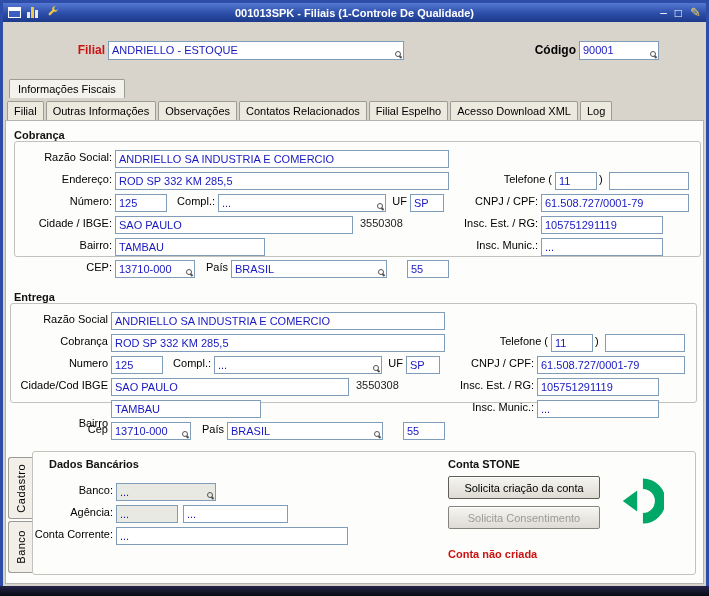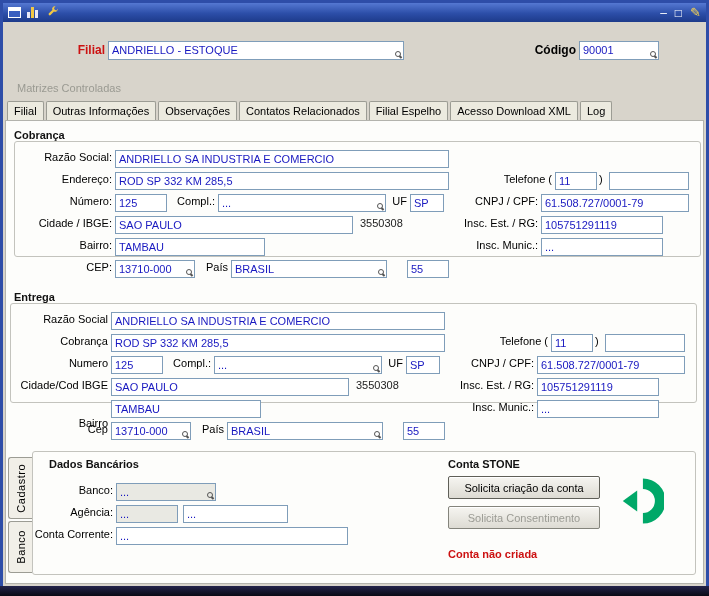--- a/index.html
+++ b/index.html
@@ -83,20 +83,21 @@
           <i></i>
           <i></i>
           <i></i>
         </span>
       <span>
         <svg width="14" height="13" viewBox="0 0 16 16">
             <path fill="#f2c744" d="M13.6 4.2a3.2 3.2 0 0 1-4.4 3.9L5 12.3a1.4 1.4 0 0 1-2-2l4.2-4.2a3.2 3.2 0 0 1 3.9-4.4L9.2 3.6l.9 2.3 2.3.9z"></path>
           </svg>
       </span>
     </div>
+    <div class="tb-title">001013SPK - Filiais (1-Controle De Qualidade)</div>
     <div class="tb-controls">
       <span>–</span>
       <span>□</span>
       <span class="pencil">✎</span>
     </div>
   </div>
 
   <div class="client">
 
     <div class="lbl hdr-lbl red" style="left:18px;top:21px;width:84px">Filial</div>
@@ -104,21 +105,21 @@
       <input value="ANDRIELLO - ESTOQUE" style="">
       <span class="lookup"></span>
     </div>
     <div class="lbl hdr-lbl" style="left:470px;top:21px;width:103px">Código</div>
     <div class="fld" style="left:576px;top:18px;width:80px;height:19px">
       <input value="90001" style="">
       <span class="lookup"></span>
     </div>
 
     <div class="tabs1">
-      <div class="ftab disabled">Matrizes Controladas</div>
+      <div class="ftab active">Informações Fiscais</div>
     </div>
 
     <div class="tabs2">
       <div class="tab">Filial</div>
       <div class="tab">Outras Informações</div>
       <div class="tab">Observações</div>
       <div class="tab">Contatos Relacionados</div>
       <div class="tab">Filial Espelho</div>
       <div class="tab">Acesso Download XML</div>
       <div class="tab">Log</div>

